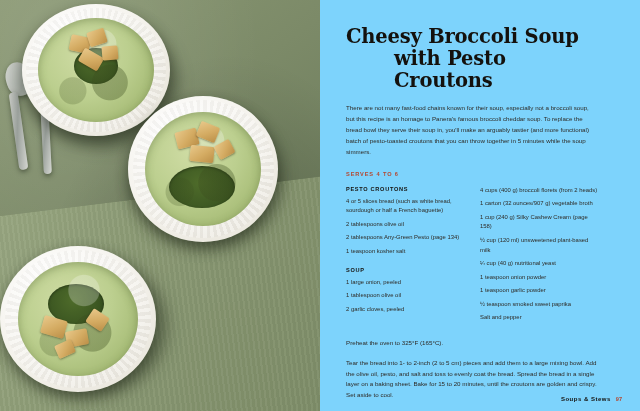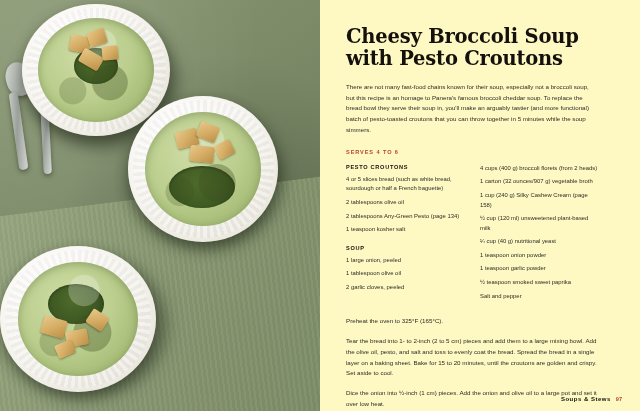--- a/index.html
+++ b/index.html
@@ -115,34 +115,34 @@
     border-radius: 50% 50% 45% 45%;
     background: linear-gradient(120deg, #d8dad5 0%, #a7ada6 60%, #c6c9c3 100%);
     box-shadow: 0 2px 5px rgba(20,28,15,0.5);
   }
 
   
   .recipe-page {
     position: relative;
     width: 320px;
     height: 411px;
-    background: #fef9c3;
+    background: #7dd3fc;
     padding: 26px 30px 0 26px;
     box-sizing: border-box;
   }
   .recipe-title {
     font-family: "DejaVu Serif", serif;
     font-weight: bold;
     font-size: 19.5px;
     line-height: 1.12;
     color: #14110d;
     letter-spacing: -0.2px;
     margin: 0 0 12px 0;
   }
-  .recipe-title .line2 { display: block; }
+  .recipe-title .line2 { display: block; margin-left: 48px; }
 
   .intro {
     font-size: 6.2px;
     line-height: 1.75;
     color: #2e2b26;
     margin: 0 0 13px 0;
     max-width: 252px;
   }
   .serves {
     font-size: 5.6px;

